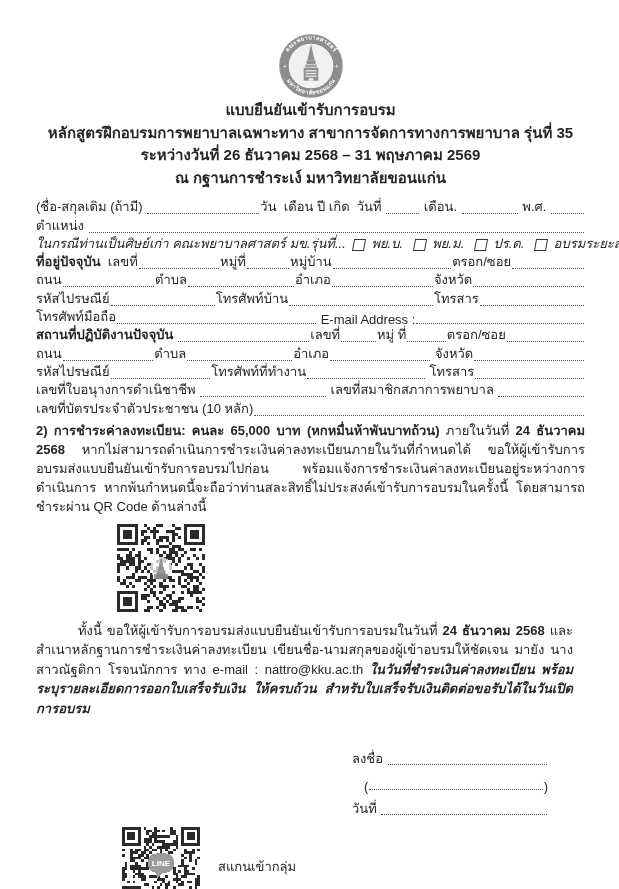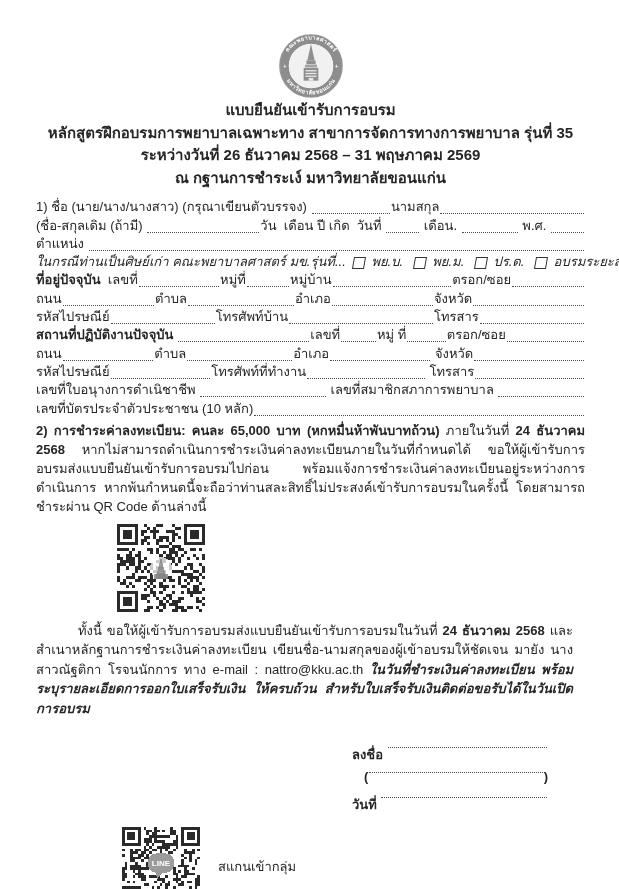--- a/index.html
+++ b/index.html
@@ -13,21 +13,21 @@
   .lbl{flex:0 0 auto;}
   .b{font-weight:bold;}
   .it{font-style:italic;}
   .dots{flex:1 1 0;border-bottom:1.6px dotted #4d4d4d;height:3px;margin:0 1px 3px 1px;}
   .cb{flex:0 0 auto;width:10px;height:10px;border:1.4px solid #333;margin:0 3px 3px 7px;
       transform:skewX(-10deg);background:#fff;}
   .para{font-size:13px;line-height:19px;text-align:justify;margin:2px 0 0 0;}
   .qr1wrap{margin:8px 0 0 81px;width:88px;height:88px;}
   .para2{font-size:13px;line-height:19.5px;text-align:justify;margin:9px 12px 0 0;text-indent:42px;}
   .sig{margin:26px 0 0 316px;width:196px;font-size:13px;}
-  .sigrow{display:flex;align-items:flex-start;height:25px;white-space:pre;font-weight:bold;}
+  .sigrow{display:flex;align-items:flex-end;height:25px;white-space:pre;}
   .sigrow .dots{margin-bottom:4px;}
   .sig-paren{padding-left:12px;}
   .qr2row{display:flex;align-items:center;margin:8px 0 0 86px;gap:18px;}
   .caption{font-size:13px;}
   svg{display:block;}
   .qr-svg{shape-rendering:crispEdges;}
 </style>
 </head>
 <body>
 
@@ -65,27 +65,27 @@
     </div>
 
     <div class="titles">
       <div>แบบยืนยันเข้ารับการอบรม</div>
       <div>หลักสูตรฝึกอบรมการพยาบาลเฉพาะทาง สาขาการจัดการทางการพยาบาล รุ่นที่ 35</div>
       <div>ระหว่างวันที่ 26 ธันวาคม 2568 – 31 พฤษภาคม 2569</div>
       <div>ณ  กฐานการชำระเง์  มหาวิทยาลัยขอนแก่น</div>
     </div>
 
     <div class="form" id="form-lines">
-        <div class="fline"><span class="lbl">1) ชื่อ (นาย/นาง/นางสาว) (กรุณาเขียนตัวบรรจง) </span><span class="dots" style="flex-grow: 1.8;"></span><span class="lbl">นามสกุล</span><span class="dots" style="flex-grow: 3.3;"></span></div>
         <div class="fline"><span class="lbl">(ชื่อ-สกุลเดิม (ถ้ามี) </span><span class="dots" style="flex-grow: 3.4;"></span><span class="lbl">วัน  เดือน ปี เกิด  วันที่ </span><span class="dots" style="flex-grow: 1;"></span><span class="lbl"> เดือน. </span><span class="dots" style="flex-grow: 1.7;"></span><span class="lbl"> พ.ศ. </span><span class="dots" style="flex-grow: 1;"></span></div>
         <div class="fline"><span class="lbl">ตำแหน่ง </span><span class="dots" style="flex-grow: 10;"></span></div>
         <div class="fline it"><span class="lbl">ในกรณีท่านเป็นศิษย์เก่า คณะพยาบาลศาสตร์ มข.รุ่นที่...</span><span class="cb"></span><span class="lbl"> พย.บ. </span><span class="cb"></span><span class="lbl"> พย.ม. </span><span class="cb"></span><span class="lbl"> ปร.ด. </span><span class="cb"></span><span class="lbl"> อบรมระยะสั้น 4 เดือน</span></div>
         <div class="fline"><span class="lbl b">ที่อยู่ปัจจุบัน </span><span class="lbl"> เลขที่</span><span class="dots" style="flex-grow: 1.9;"></span><span class="lbl">หมู่ที่</span><span class="dots" style="flex-grow: 1;"></span><span class="lbl">หมู่บ้าน</span><span class="dots" style="flex-grow: 2.8;"></span><span class="lbl">ตรอก/ซอย</span><span class="dots" style="flex-grow: 1.7;"></span></div>
         <div class="fline"><span class="lbl">ถนน</span><span class="dots" style="flex-grow: 1.9;"></span><span class="lbl">ตำบล</span><span class="dots" style="flex-grow: 2.2;"></span><span class="lbl">อำเภอ</span><span class="dots" style="flex-grow: 2.1;"></span><span class="lbl">จังหวัด</span><span class="dots" style="flex-grow: 2.3;"></span></div>
         <div class="fline"><span class="lbl">รหัสไปรษณีย์</span><span class="dots" style="flex-grow: 2.1;"></span><span class="lbl">โทรศัพท์บ้าน</span><span class="dots" style="flex-grow: 2.9;"></span><span class="lbl">โทรสาร</span><span class="dots" style="flex-grow: 2.1;"></span></div>
+        <div class="fline"><span class="lbl">โทรศัพท์มือถือ</span><span class="dots" style="flex-grow: 3.8;"></span><span class="lbl"> E-mail Address :</span><span class="dots" style="flex-grow: 3.2;"></span></div>
         <div class="fline"><span class="lbl b">สถานที่ปฏิบัติงานปัจจุบัน </span><span class="dots" style="flex-grow: 3.4;"></span><span class="lbl">เลขที่</span><span class="dots" style="flex-grow: 0.9;"></span><span class="lbl">หมู่ ที่</span><span class="dots" style="flex-grow: 1;"></span><span class="lbl">ตรอก/ซอย</span><span class="dots" style="flex-grow: 2;"></span></div>
         <div class="fline"><span class="lbl">ถนน</span><span class="dots" style="flex-grow: 1.9;"></span><span class="lbl">ตำบล</span><span class="dots" style="flex-grow: 2.2;"></span><span class="lbl">อำเภอ</span><span class="dots" style="flex-grow: 2.1;"></span><span class="lbl"> จังหวัด</span><span class="dots" style="flex-grow: 2.3;"></span></div>
         <div class="fline"><span class="lbl">รหัสไปรษณีย์</span><span class="dots" style="flex-grow: 2.2;"></span><span class="lbl">โทรศัพท์ที่ทำงาน</span><span class="dots" style="flex-grow: 2.6;"></span><span class="lbl"> โทรสาร</span><span class="dots" style="flex-grow: 2.4;"></span></div>
         <div class="fline"><span class="lbl">เลขที่ใบอนุางการดำเนิชาชีพ </span><span class="dots" style="flex-grow: 2.5;"></span><span class="lbl"> เลขที่สมาชิกสภาการพยาบาล </span><span class="dots" style="flex-grow: 1.7;"></span></div>
         <div class="fline"><span class="lbl">เลขที่บัตรประจำตัวประชาชน (10 หลัก)</span><span class="dots" style="flex-grow: 6;"></span></div>
       </div>
 
     <p class="para" id="para-payment"><span class="b">2) การชำระค่าลงทะเบียน: คนละ 65,000 บาท (หกหมื่นห้าพันบาทถ้วน) </span><span>ภายในวันที่ </span><span class="b">24 ธันวาคม 2568</span><span> หากไม่สามารถดำเนินการชำระเงินค่าลงทะเบียนภายในวันที่กำหนดได้ ขอให้ผู้เข้ารับการอบรมส่งแบบยืนยันเข้ารับการอบรมไปก่อน พร้อมแจ้งการชำระเงินค่าลงทะเบียนอยู่ระหว่างการดำเนินการ หากพ้นกำหนดนี้จะถือว่าท่านสละสิทธิ์ไม่ประสงค์เข้ารับการอบรมในครั้งนี้  โดยสามารถชำระผ่าน QR Code ด้านล่างนี้</span></p>
 
     <div class="qr1wrap">

